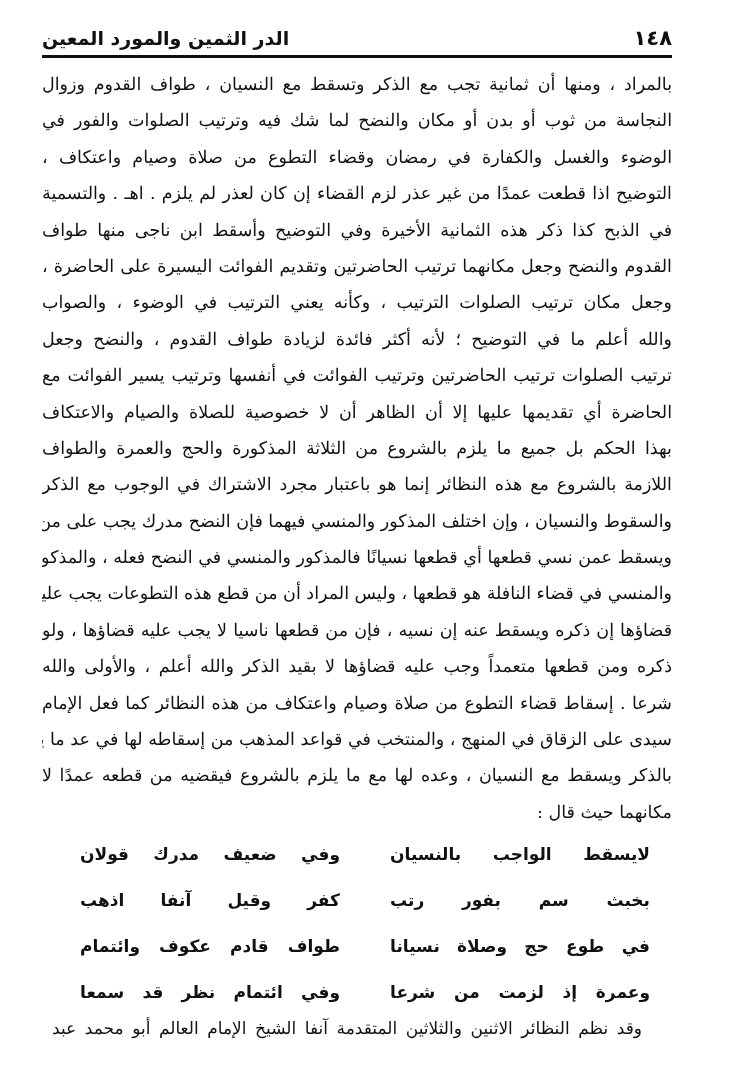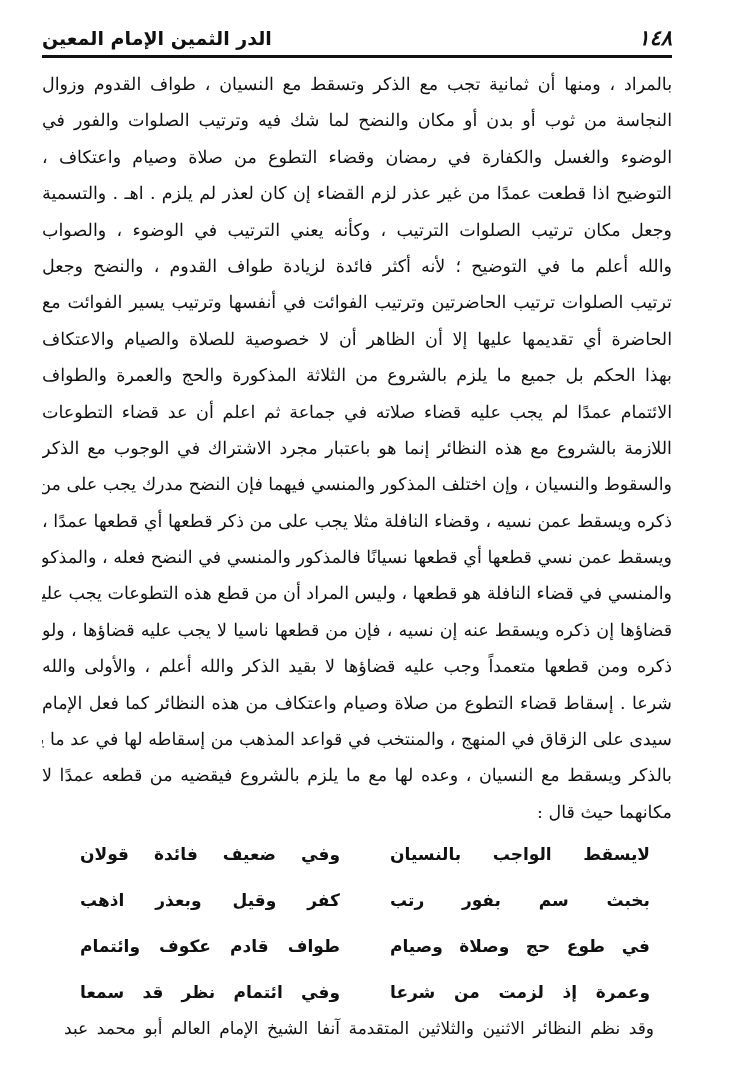--- a/index.html
+++ b/index.html
@@ -29,21 +29,20 @@
       direction: rtl;
     }
     .page-number {
       position: absolute;
       right: 0;
       top: 2px;
       font-family: "DejaVu Sans", sans-serif;
       font-weight: bold;
       font-size: 21px;
       line-height: 28px;
-      font-style: italic;
     }
     .book-title {
       position: absolute;
       left: 0;
       top: 2px;
       font-family: "DejaVu Sans", sans-serif;
       font-weight: bold;
       font-size: 19px;
       line-height: 28px;
       direction: rtl;
@@ -96,78 +95,78 @@
       font-weight: bold;
       font-size: 17px;
       white-space: nowrap;
       text-align: justify;
       text-align-last: justify;
     }
     .hemistich.first { right: 0; }
     .hemistich.second { left: 0; }
     .closing-line {
       position: absolute;
-      left: 64px;
+      left: 52px;
       top: 1010px;
       width: 590px;
       direction: rtl;
       font-size: 17px;
       line-height: 36px;
       white-space: nowrap;
       text-align: justify;
       text-align-last: justify;
       overflow: hidden;
     }
   </style>
 </head>
 <body>
 
 <div class="page">
 
   <div class="running-head">
     <span class="page-number">١٤٨</span>
-    <span class="book-title">الدر الثمين الإمام المعين</span>
+    <span class="book-title">الدر الثمين والمورد المعين</span>
   </div>
   <div class="head-rule"></div>
 
   <div class="body-text" id="body-text">
       <span class="body-line">بالمراد ، ومنها أن ثمانية تجب مع الذكر وتسقط مع النسيان ، طواف القدوم وزوال</span>
       <span class="body-line">النجاسة من ثوب أو بدن أو مكان والنضح لما شك فيه وترتيب الصلوات والفور في</span>
       <span class="body-line">الوضوء والغسل والكفارة في رمضان وقضاء التطوع من صلاة وصيام واعتكاف ،</span>
       <span class="body-line">التوضيح اذا قطعت عمدًا من غير عذر لزم القضاء إن كان لعذر لم يلزم . اهـ . والتسمية</span>
+      <span class="body-line">في الذبح كذا ذكر هذه الثمانية الأخيرة وفي التوضيح وأسقط ابن ناجى منها طواف</span>
+      <span class="body-line">القدوم والنضح وجعل مكانهما ترتيب الحاضرتين وتقديم الفوائت اليسيرة على الحاضرة ،</span>
       <span class="body-line">وجعل مكان ترتيب الصلوات الترتيب ، وكأنه يعني الترتيب في الوضوء ، والصواب</span>
       <span class="body-line">والله أعلم ما في التوضيح ؛ لأنه أكثر فائدة لزيادة طواف القدوم ، والنضح وجعل</span>
       <span class="body-line">ترتيب الصلوات ترتيب الحاضرتين وترتيب الفوائت في أنفسها وترتيب يسير الفوائت مع</span>
       <span class="body-line">الحاضرة أي تقديمها عليها إلا أن الظاهر أن لا خصوصية للصلاة والصيام والاعتكاف</span>
       <span class="body-line">بهذا الحكم بل جميع ما يلزم بالشروع من الثلاثة المذكورة والحج والعمرة والطواف</span>
-      <span class="body-line">الائتمام عمدًا لم يجب عليه قضاء صلاته في جماعة ثم اعلم أن عد قضاء التطوعات</span>
       <span class="body-line">اللازمة بالشروع مع هذه النظائر إنما هو باعتبار مجرد الاشتراك في الوجوب مع الذكر</span>
       <span class="body-line">والسقوط والنسيان ، وإن اختلف المذكور والمنسي فيهما فإن النضح مدرك يجب على من</span>
-      <span class="body-line">ذكره ويسقط عمن نسيه ، وقضاء النافلة مثلا يجب على من ذكر قطعها أي قطعها عمدًا ،</span>
       <span class="body-line">ويسقط عمن نسي قطعها أي قطعها نسيانًا فالمذكور والمنسي في النضح فعله ، والمذكور</span>
       <span class="body-line">والمنسي في قضاء النافلة هو قطعها ، وليس المراد أن من قطع هذه التطوعات يجب عليه</span>
       <span class="body-line">قضاؤها إن ذكره ويسقط عنه إن نسيه ، فإن من قطعها ناسيا لا يجب عليه قضاؤها ، ولو</span>
       <span class="body-line">ذكره ومن قطعها متعمداً وجب عليه قضاؤها لا بقيد الذكر والله أعلم ، والأولى والله</span>
       <span class="body-line">شرعا . إسقاط قضاء التطوع من صلاة وصيام واعتكاف من هذه النظائر كما فعل الإمام</span>
       <span class="body-line">سيدى على الزقاق في المنهج ، والمنتخب في قواعد المذهب من إسقاطه لها في عد ما يجب</span>
       <span class="body-line">بالذكر ويسقط مع النسيان ، وعده لها مع ما يلزم بالشروع فيقضيه من قطعه عمدًا لا</span>
       <span class="body-line last">مكانهما حيث قال :</span>
     </div>
 
   <div class="poem" id="poem">
       <div class="verse">
         <span class="hemistich first">لايسقط الواجب بالنسيان</span>
-        <span class="hemistich second">وفي ضعيف فائدة قولان</span>
+        <span class="hemistich second">وفي ضعيف مدرك قولان</span>
       </div>
       <div class="verse">
         <span class="hemistich first">بخبث سم بفور رتب</span>
-        <span class="hemistich second">كفر وقيل وبعذر اذهب</span>
+        <span class="hemistich second">كفر وقيل آنفا اذهب</span>
       </div>
       <div class="verse">
-        <span class="hemistich first">في طوع حج وصلاة وصيام</span>
+        <span class="hemistich first">في طوع حج وصلاة نسيانا</span>
         <span class="hemistich second">طواف قادم عكوف وائتمام</span>
       </div>
       <div class="verse">
         <span class="hemistich first">وعمرة إذ لزمت من شرعا</span>
         <span class="hemistich second">وفي ائتمام نظر قد سمعا</span>
       </div>
     </div>
 
   <div class="closing-line">وقد نظم النظائر الاثنين والثلاثين المتقدمة آنفا الشيخ الإمام العالم أبو محمد عبد</div>
 

